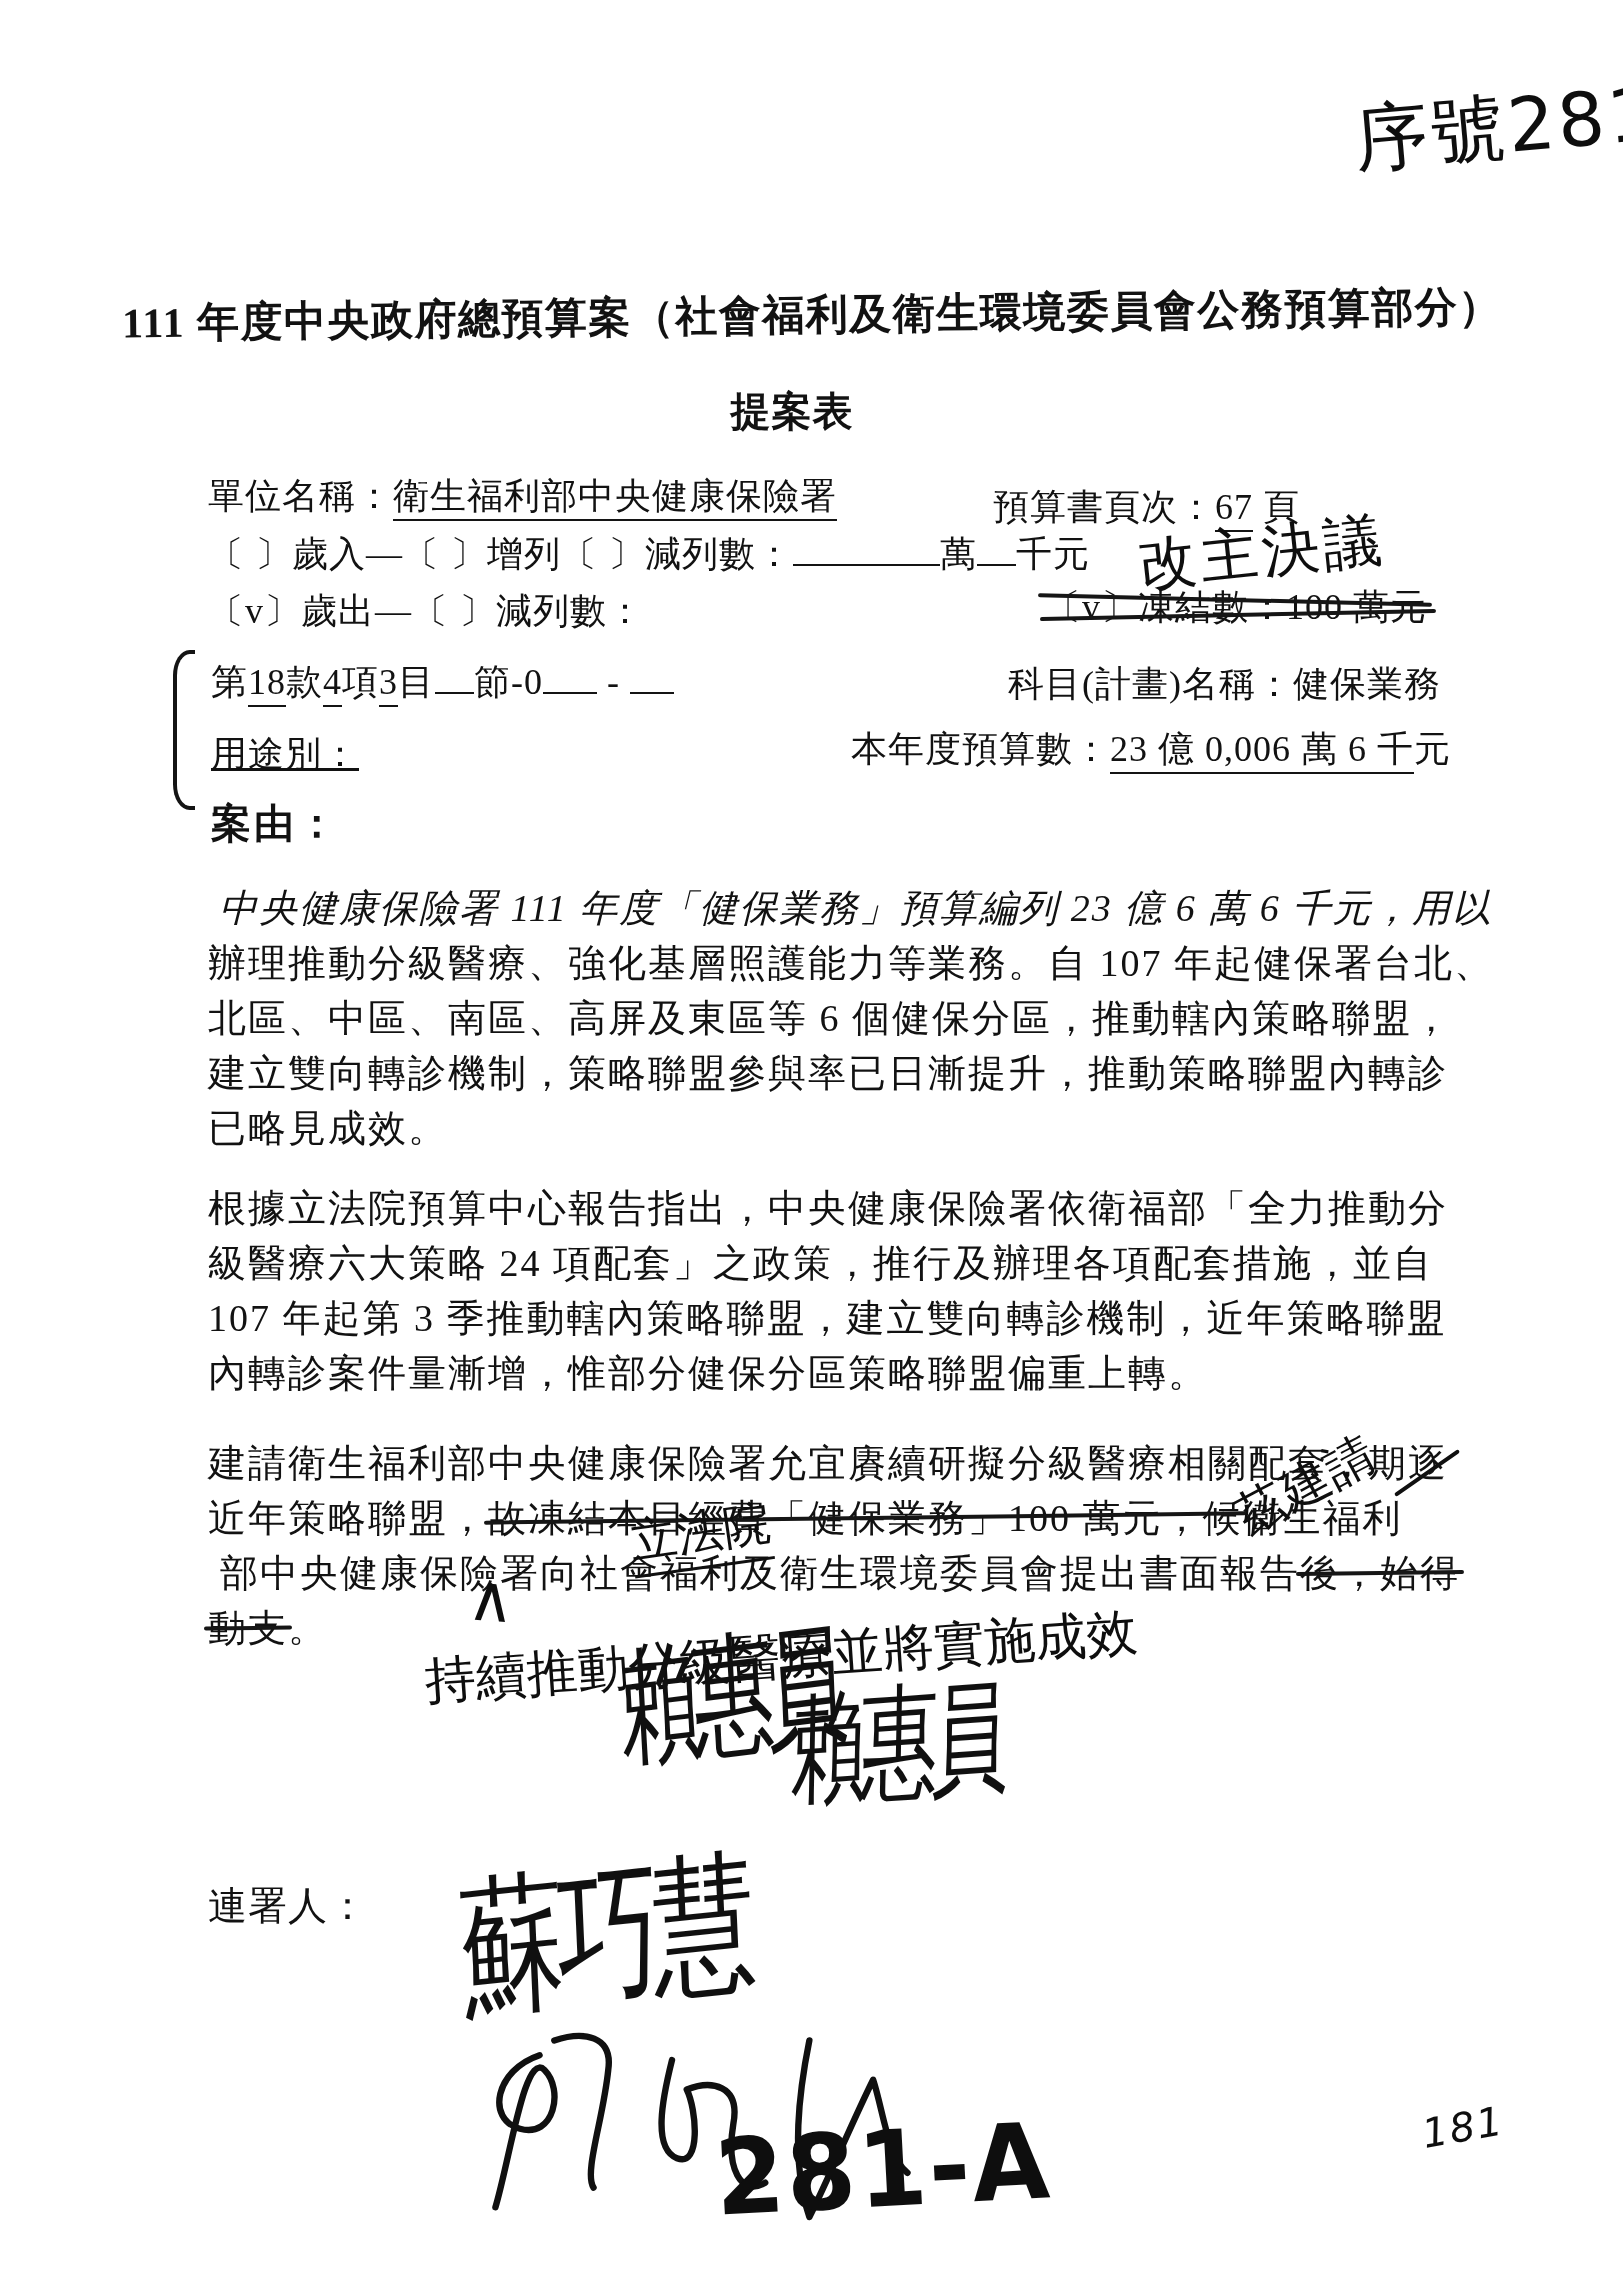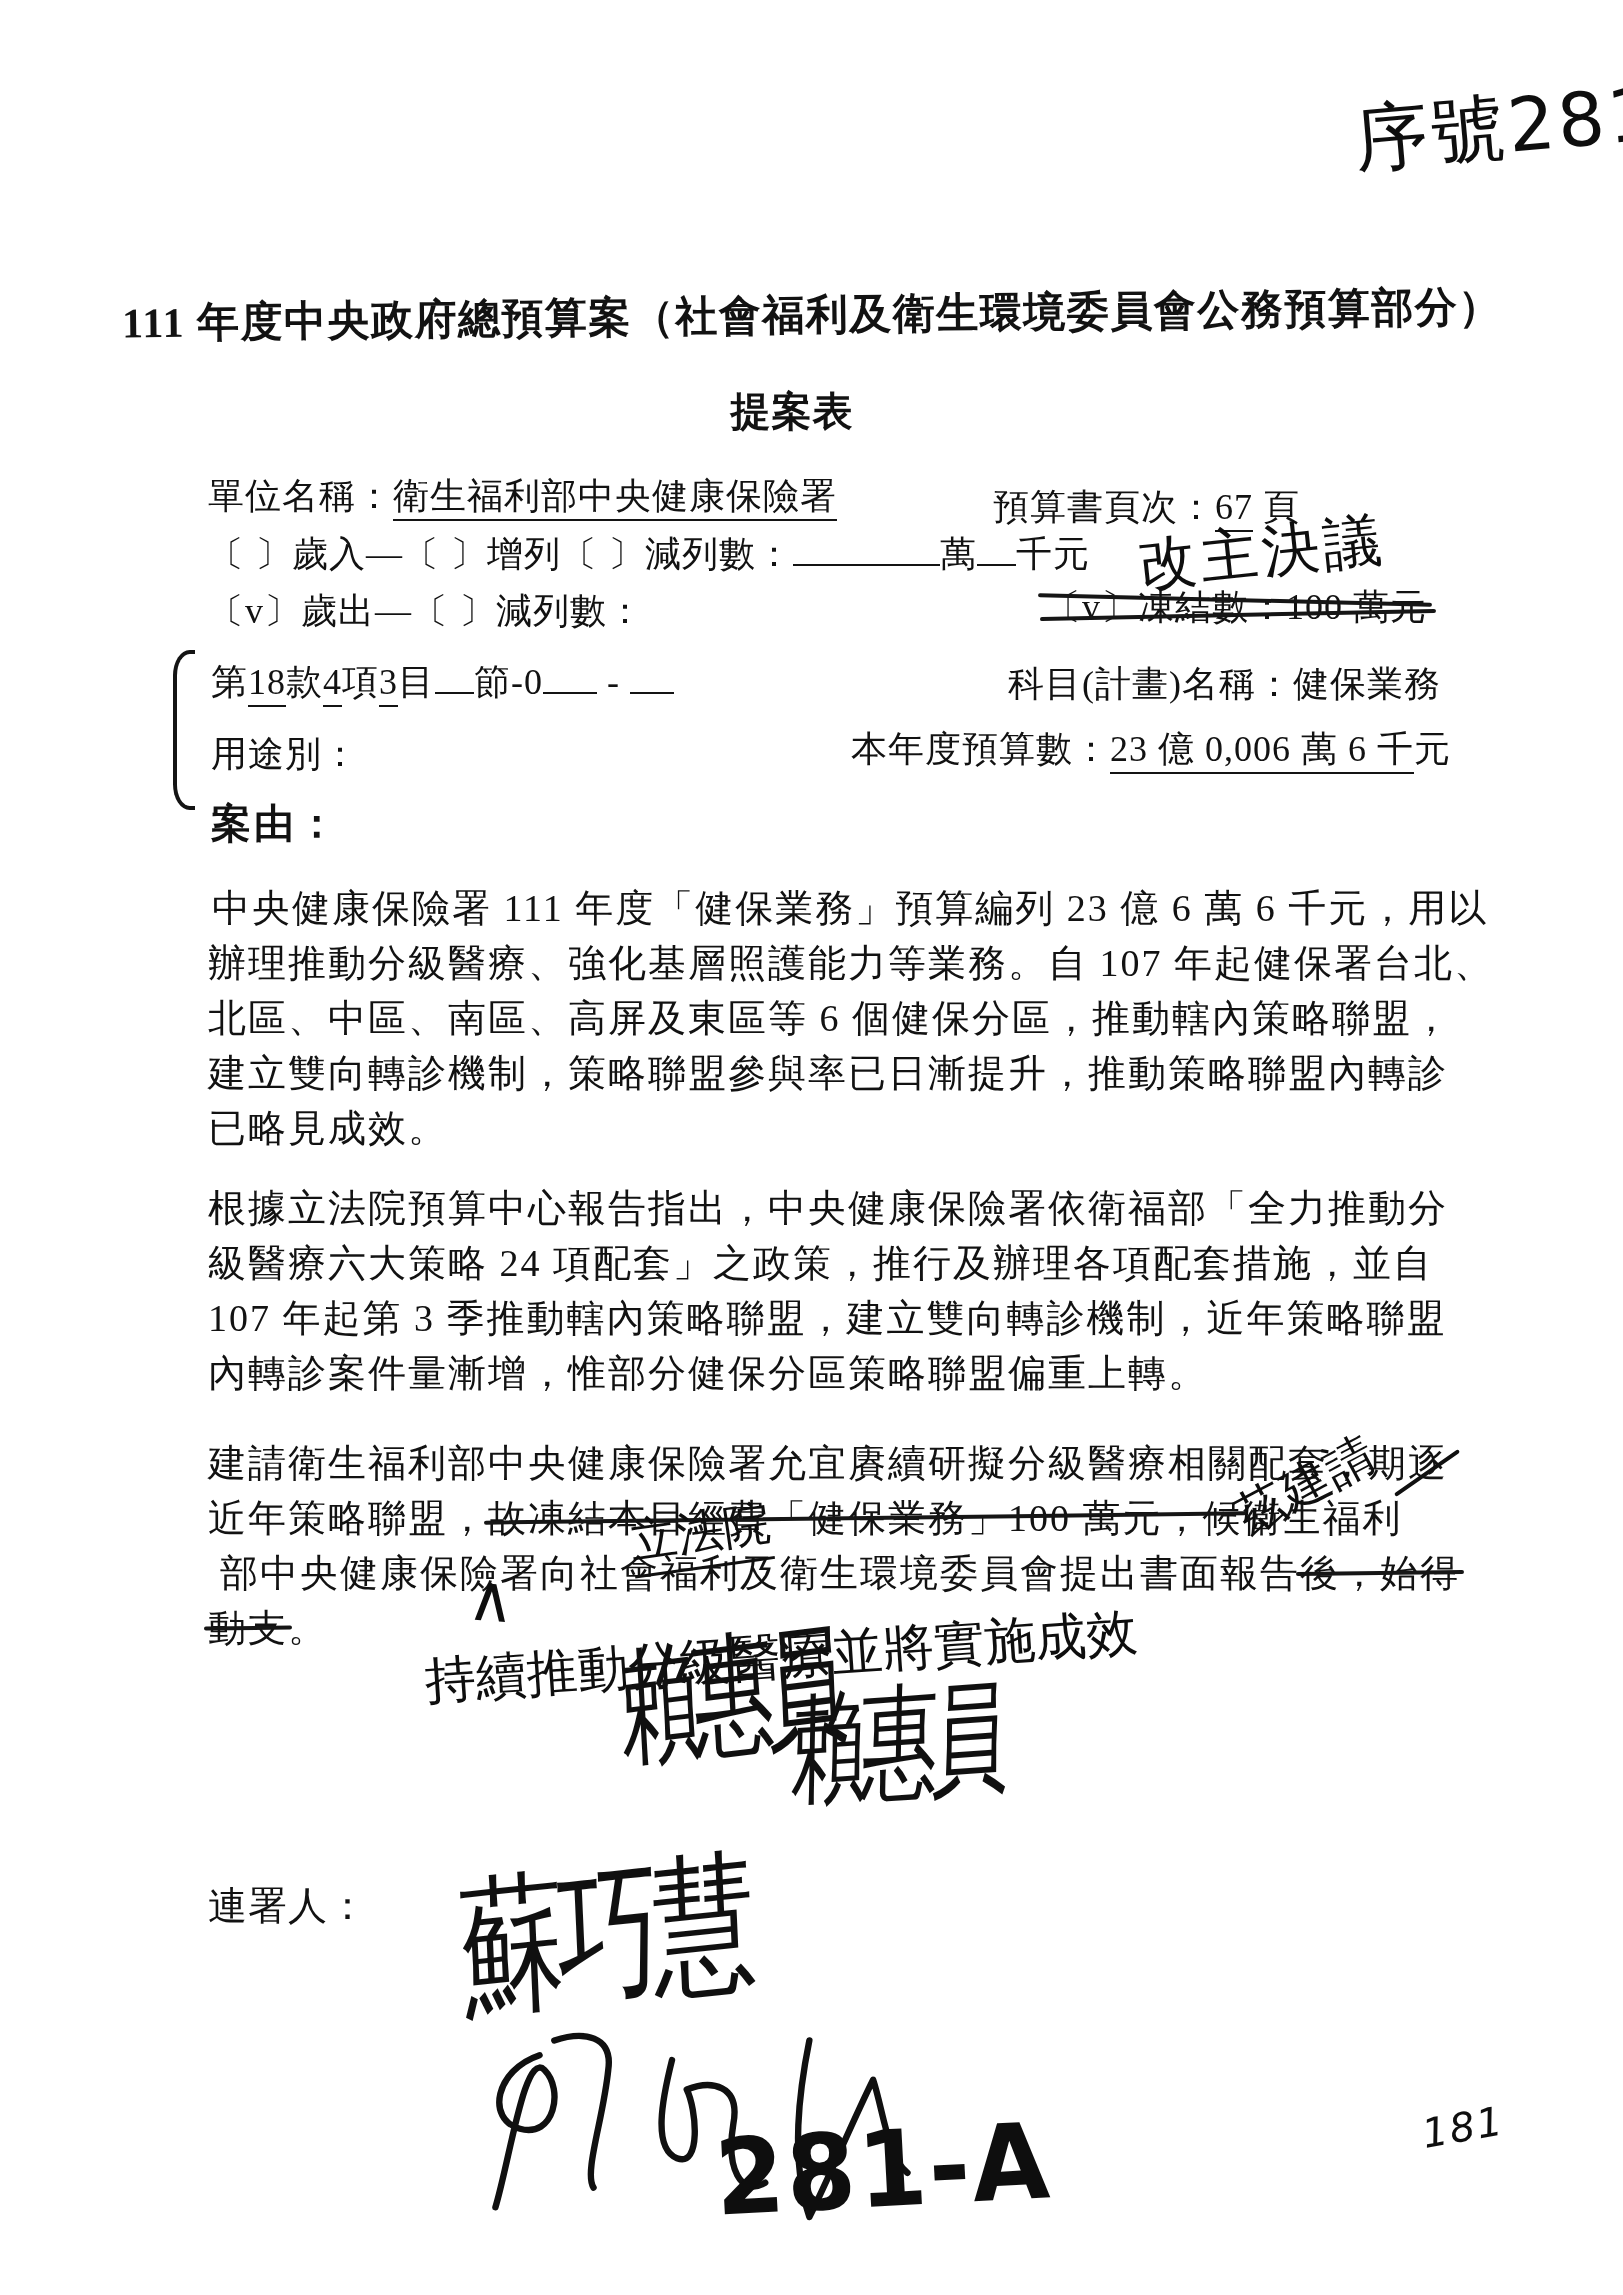--- a/index.html
+++ b/index.html
@@ -63,31 +63,31 @@
   <div class="bracket" style="left:173px;top:650px;"></div>
 
   <div class="abs print form-text" style="left:211px;top:658px;">
     <span>第</span><span class="u">18</span><span>款</span><span class="u">4</span><span>項</span><span class="u">3</span><span>目</span><span class="blank" style="width:39px;"></span><span>節-0</span><span class="blank" style="width:54px;"></span>&nbsp;<span>-</span>&nbsp;<span class="blank" style="width:44px;"></span>
   </div>
 
   <div class="abs print form-text" style="left:1008px;top:660px;">
     <span>科目(計畫)名稱：</span><span>健保業務</span>
   </div>
 
-  <div class="abs print form-text" style="left:211px;top:730px;">
+  <div class="abs print form-text" style="left:211px;top:730px;text-decoration:underline;">
     <span>用途別：</span>
   </div>
 
   <div class="abs print form-text" style="left:851px;top:725px;">
     <span>本年度預算數：</span><span class="u">23 億 0,006 萬 6 千</span><span>元</span>
   </div>
 
   <div class="abs print" style="left:211px;top:796px;font-size:40px;font-weight:bold;letter-spacing:2.9px;">案由：</div>
 
-  <div class="abs print body-text" style="left:212px;top:889px;">中央健康保險署 111 年度「健保業務」預算編列 23 億 6 萬 6 千元，用以</div>
+  <div class="abs print body-text" style="left:219px;top:889px;font-style:italic;">中央健康保險署 111 年度「健保業務」預算編列 23 億 6 萬 6 千元，用以</div>
   <div class="abs print body-text" style="left:208px;top:944px;">辦理推動分級醫療、強化基層照護能力等業務。自 107 年起健保署台北、</div>
   <div class="abs print body-text" style="left:208px;top:999px;">北區、中區、南區、高屏及東區等 6 個健保分區，推動轄內策略聯盟，</div>
   <div class="abs print body-text" style="left:208px;top:1054px;">建立雙向轉診機制，策略聯盟參與率已日漸提升，推動策略聯盟內轉診</div>
   <div class="abs print body-text" style="left:208px;top:1109px;">已略見成效。</div>
 
   <div class="abs print body-text" style="left:208px;top:1189px;">根據立法院預算中心報告指出，中央健康保險署依衛福部「全力推動分</div>
   <div class="abs print body-text" style="left:208px;top:1244px;">級醫療六大策略 24 項配套」之政策，推行及辦理各項配套措施，並自</div>
   <div class="abs print body-text" style="left:208px;top:1299px;">107 年起第 3 季推動轄內策略聯盟，建立雙向轉診機制，近年策略聯盟</div>
   <div class="abs print body-text" style="left:208px;top:1354px;">內轉診案件量漸增，惟部分健保分區策略聯盟偏重上轉。</div>
 

